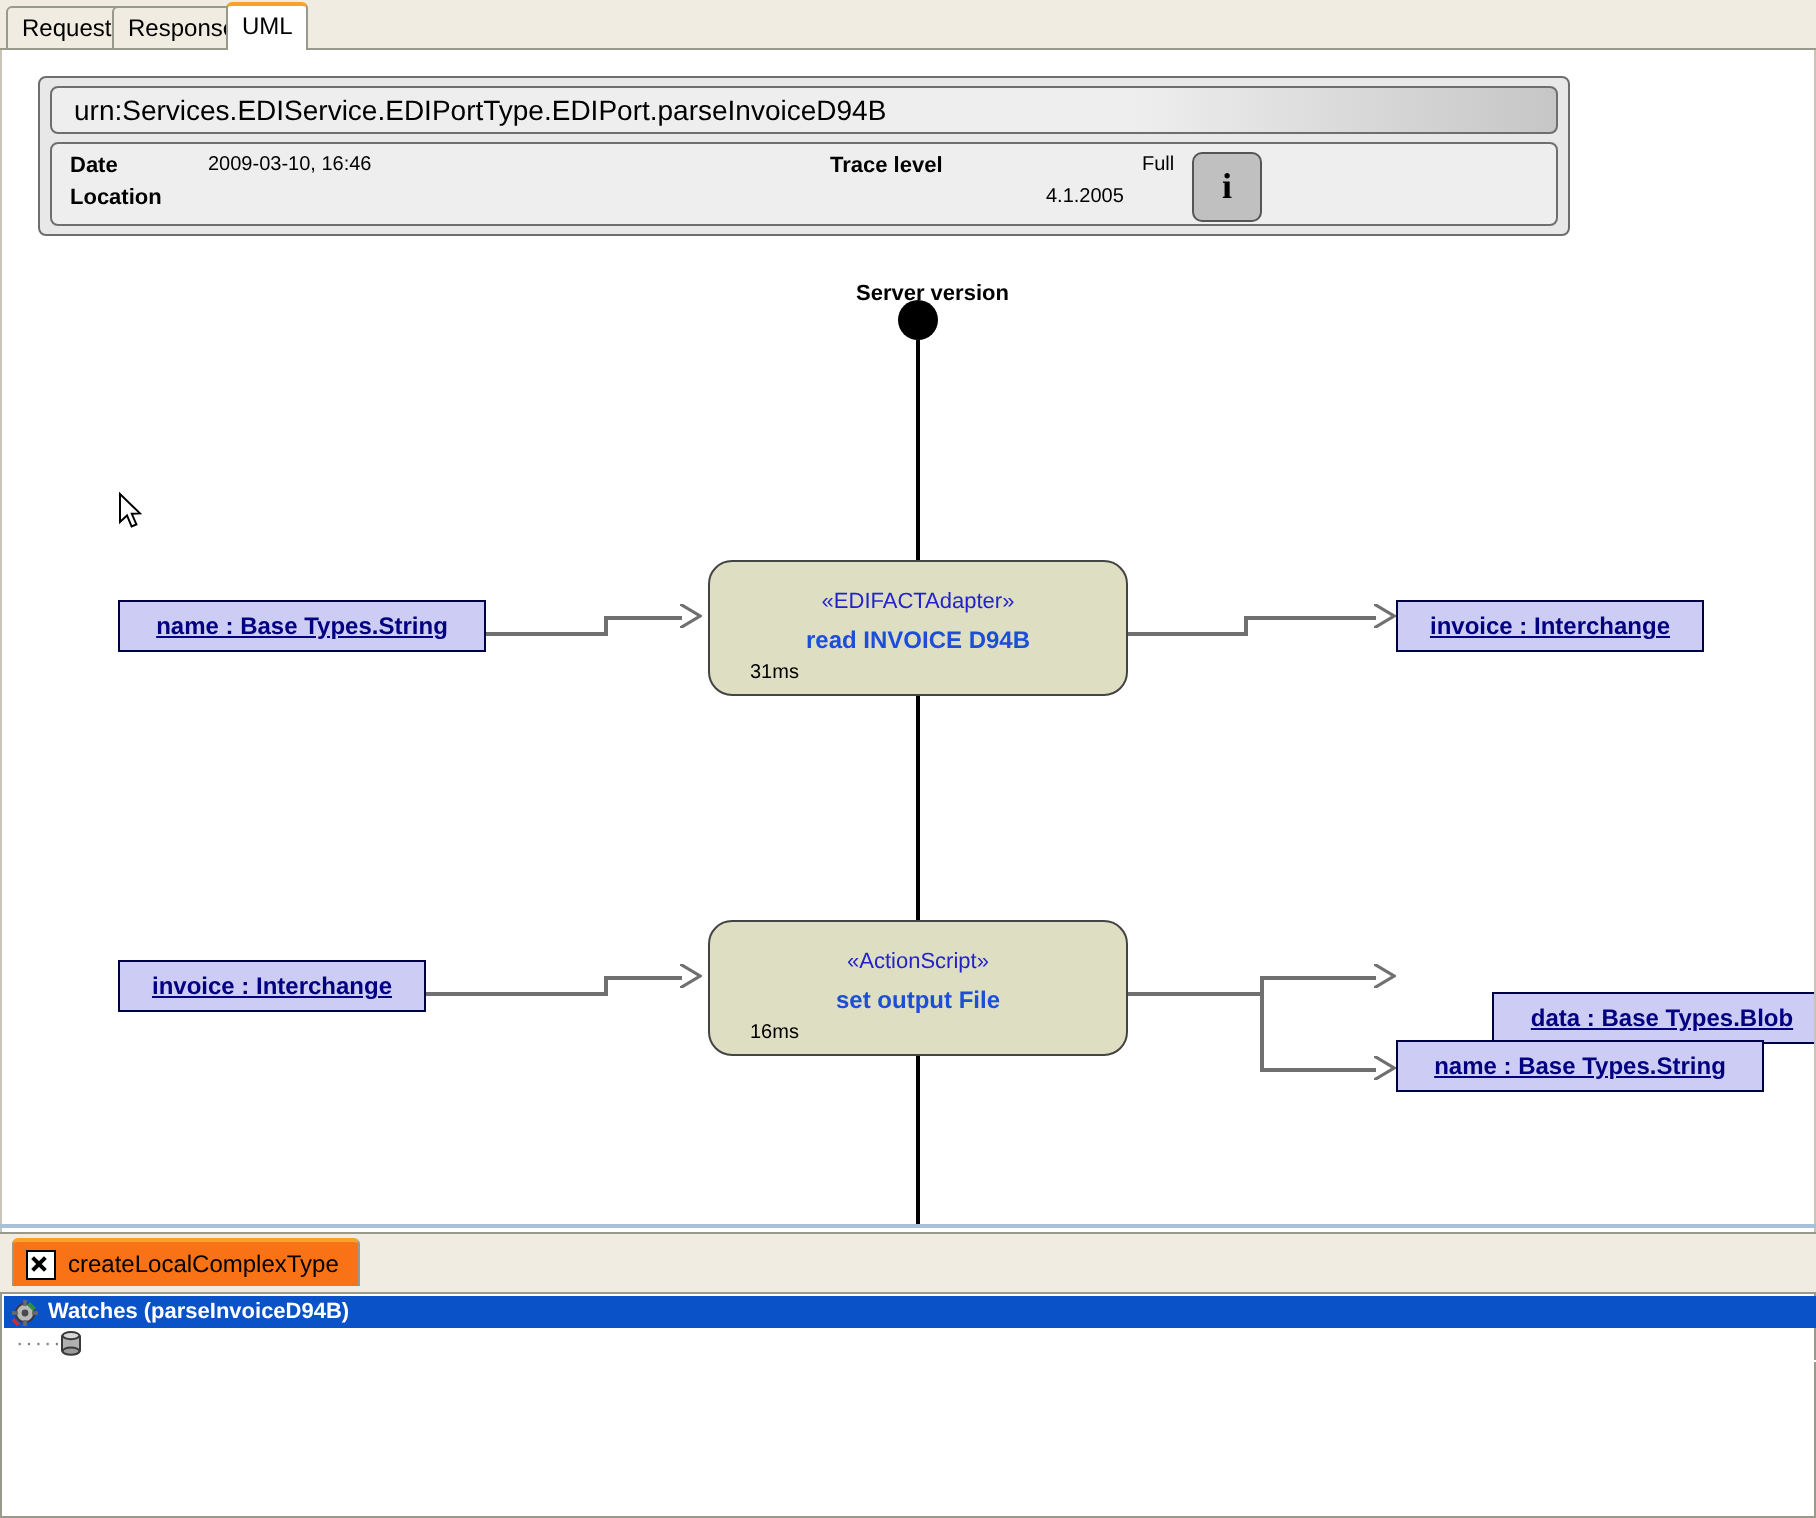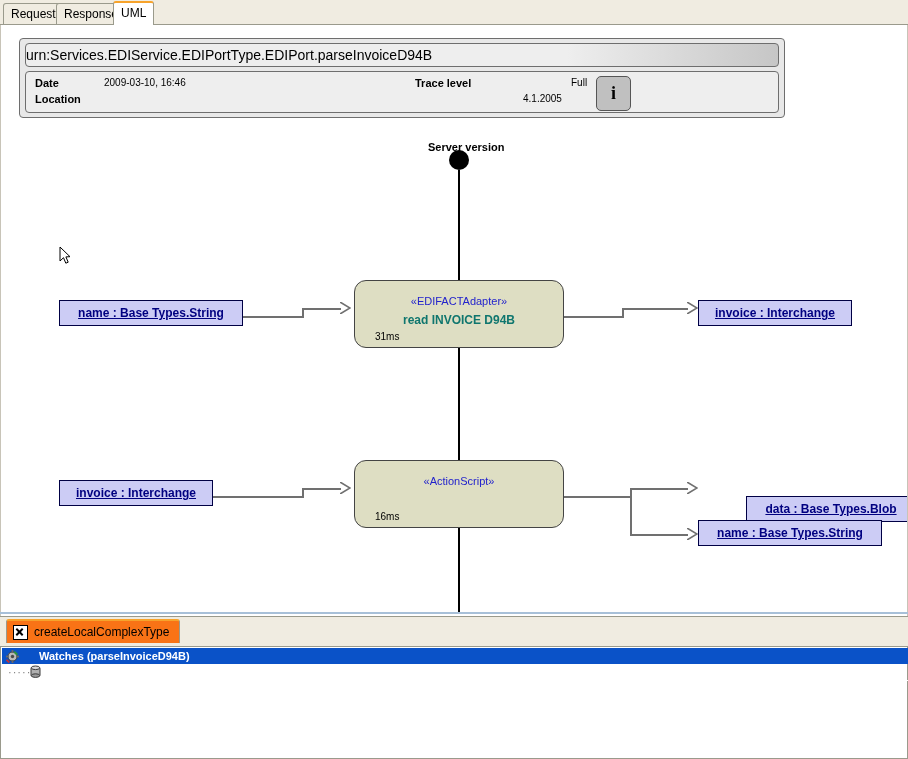--- a/index.html
+++ b/index.html
@@ -70,21 +70,21 @@
   }
   .info-title {
     position: absolute; left: 5px; top: 4px;
     width: 754px; height: 24px;
     background: linear-gradient(to right, #eeeeee 0%, #eeeeee 72%, #c6c6c6 100%);
     border: 1px solid #6e6e6e;
     border-radius: 4px;
     box-sizing: border-box;
     font-size: 14px;
     line-height: 22px;
-    padding-left: 0;
+    padding-left: 11px;
     color: #000;
     white-space: nowrap;
     overflow: hidden;
   }
   .info-body {
     position: absolute; left: 5px; top: 32px;
     width: 754px; height: 42px;
     background: #eeeeee;
     border: 1px solid #6e6e6e;
     border-radius: 4px;
@@ -154,21 +154,21 @@
   .action-stereotype {
     position: absolute; left: 0; right: 0; top: 14px;
     text-align: center;
     font-size: 11px;
     color: #2222cc;
   }
   .action-name {
     position: absolute; left: 0; right: 0; top: 32px;
     text-align: center;
     font-size: 12px; font-weight: bold;
-    color: #0f766e;
+    color: #1d4ed8;
   }
   .action-time {
     position: absolute; left: 20px; bottom: 5px;
     font-size: 10px;
     color: #000;
   }
 
   .pin-node {
     position: absolute;
     background: #ccccf5;
@@ -250,21 +250,21 @@
     box-sizing: border-box;
   }
   .watches-header {
     position: absolute; left: 1px; top: 1px;
     width: 906px; height: 16px;
     background: #0a52c8;
     color: #ffffff;
     font-size: 11px; font-weight: bold;
     line-height: 16px;
     box-sizing: border-box;
-    display: flex; align-items: center; gap: 20px;
+    display: flex; align-items: center; gap: 5px;
     padding-left: 4px;
     overflow: hidden;
   }
   .gear-icon {
     position: relative;
     width: 13px; height: 13px;
     flex: 0 0 auto;
   }
   .watches-row {
     position: absolute; left: 1px; top: 17px;
@@ -361,20 +361,21 @@
     <svg class="conn-arrow-open" style="left:686px; top:277px;" viewBox="0 0 11 12">
       <path d="M0,0 L10,6 L0,12" fill="none" stroke="#707070" stroke-width="1.6"></path>
     </svg>
     <div class="pin-node" style="left:697px; top:275px; width:154px; height:26px; line-height:24px;">invoice : Interchange</div>
 
     <div class="flow-line" style="left:457px; top:323px; height:121px;"></div>
     <div class="flow-arrow" style="left:453px; top:443px;"></div>
 
     <div class="action-node" style="left:353px; top:435px; width:210px; height:68px;">
       <div class="action-stereotype">«ActionScript»</div>
+      <div class="action-name">set output File</div>
       <div class="action-time">16ms</div>
     </div>
 
     <div class="pin-node" style="left:58px; top:455px; width:154px; height:26px; line-height:24px;">invoice : Interchange</div>
     <div class="conn conn-h" style="left:212px; top:471px; width:91px;"></div>
     <div class="conn conn-v" style="left:301px; top:463px; height:10px;"></div>
     <div class="conn conn-h" style="left:301px; top:463px; width:39px;"></div>
     <svg class="conn-arrow-open" style="left:339px; top:457px;" viewBox="0 0 11 12">
       <path d="M0,0 L10,6 L0,12" fill="none" stroke="#707070" stroke-width="1.6"></path>
     </svg>

